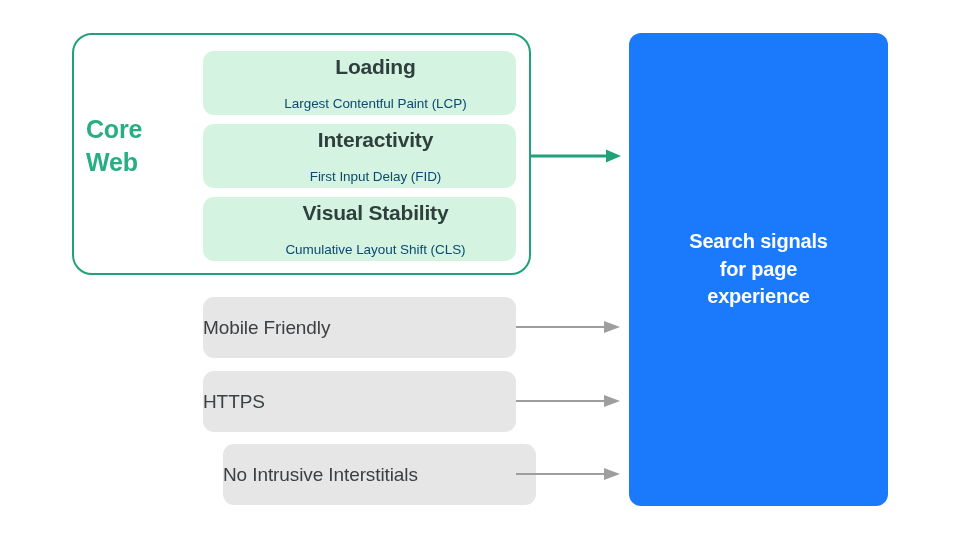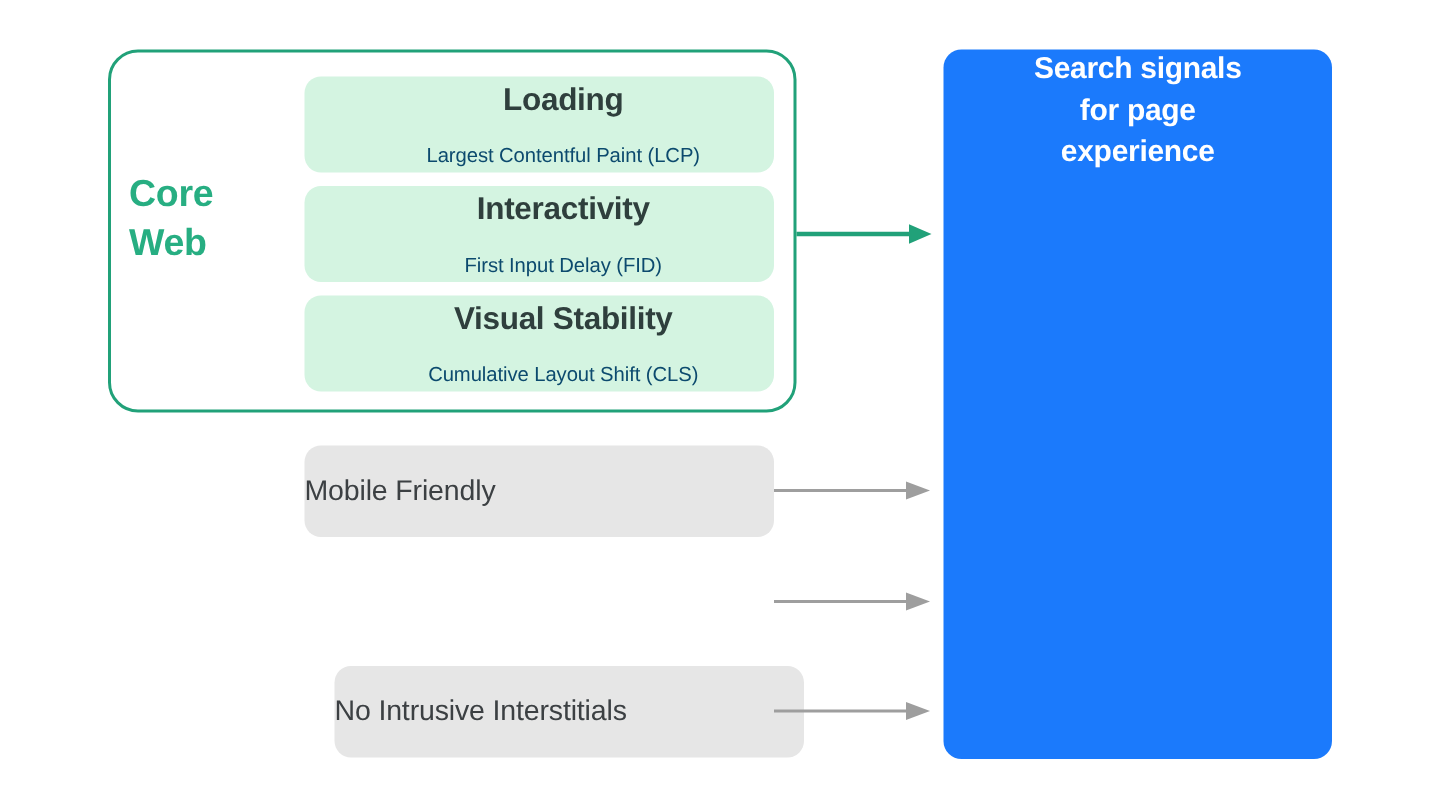--- a/index.html
+++ b/index.html
@@ -99,21 +99,21 @@
   
   .blue-panel {
     position: absolute;
     left: 629px;
     top: 33px;
     width: 259px;
     height: 473px;
     background: #1b7afc;
     border-radius: 12px;
     display: flex;
-    align-items: flex-start;
+    align-items: center;
     justify-content: center;
   }
   .blue-text {
     color: #ffffff;
     font-size: 20px;
     font-weight: bold;
     text-align: center;
     line-height: 1.38;
     letter-spacing: -0.2px;
   }
@@ -153,20 +153,23 @@
 
   <div class="mint-card c2">
     <div class="mint-title">Visual Stability</div>
     <div class="mint-sub">Cumulative Layout Shift (CLS)</div>
   </div>
 
   <div class="gray-box g0">
     <div class="gray-label">Mobile Friendly</div>
   </div>
 
+  <div class="gray-box g1">
+    <div class="gray-label">HTTPS</div>
+  </div>
 
   <div class="gray-box g2">
     <div class="gray-label">No Intrusive Interstitials</div>
   </div>
 
   <div class="blue-panel">
     <div class="blue-text">
       <span>Search signals</span>
       <span>for page</span>
       <span>experience</span>

